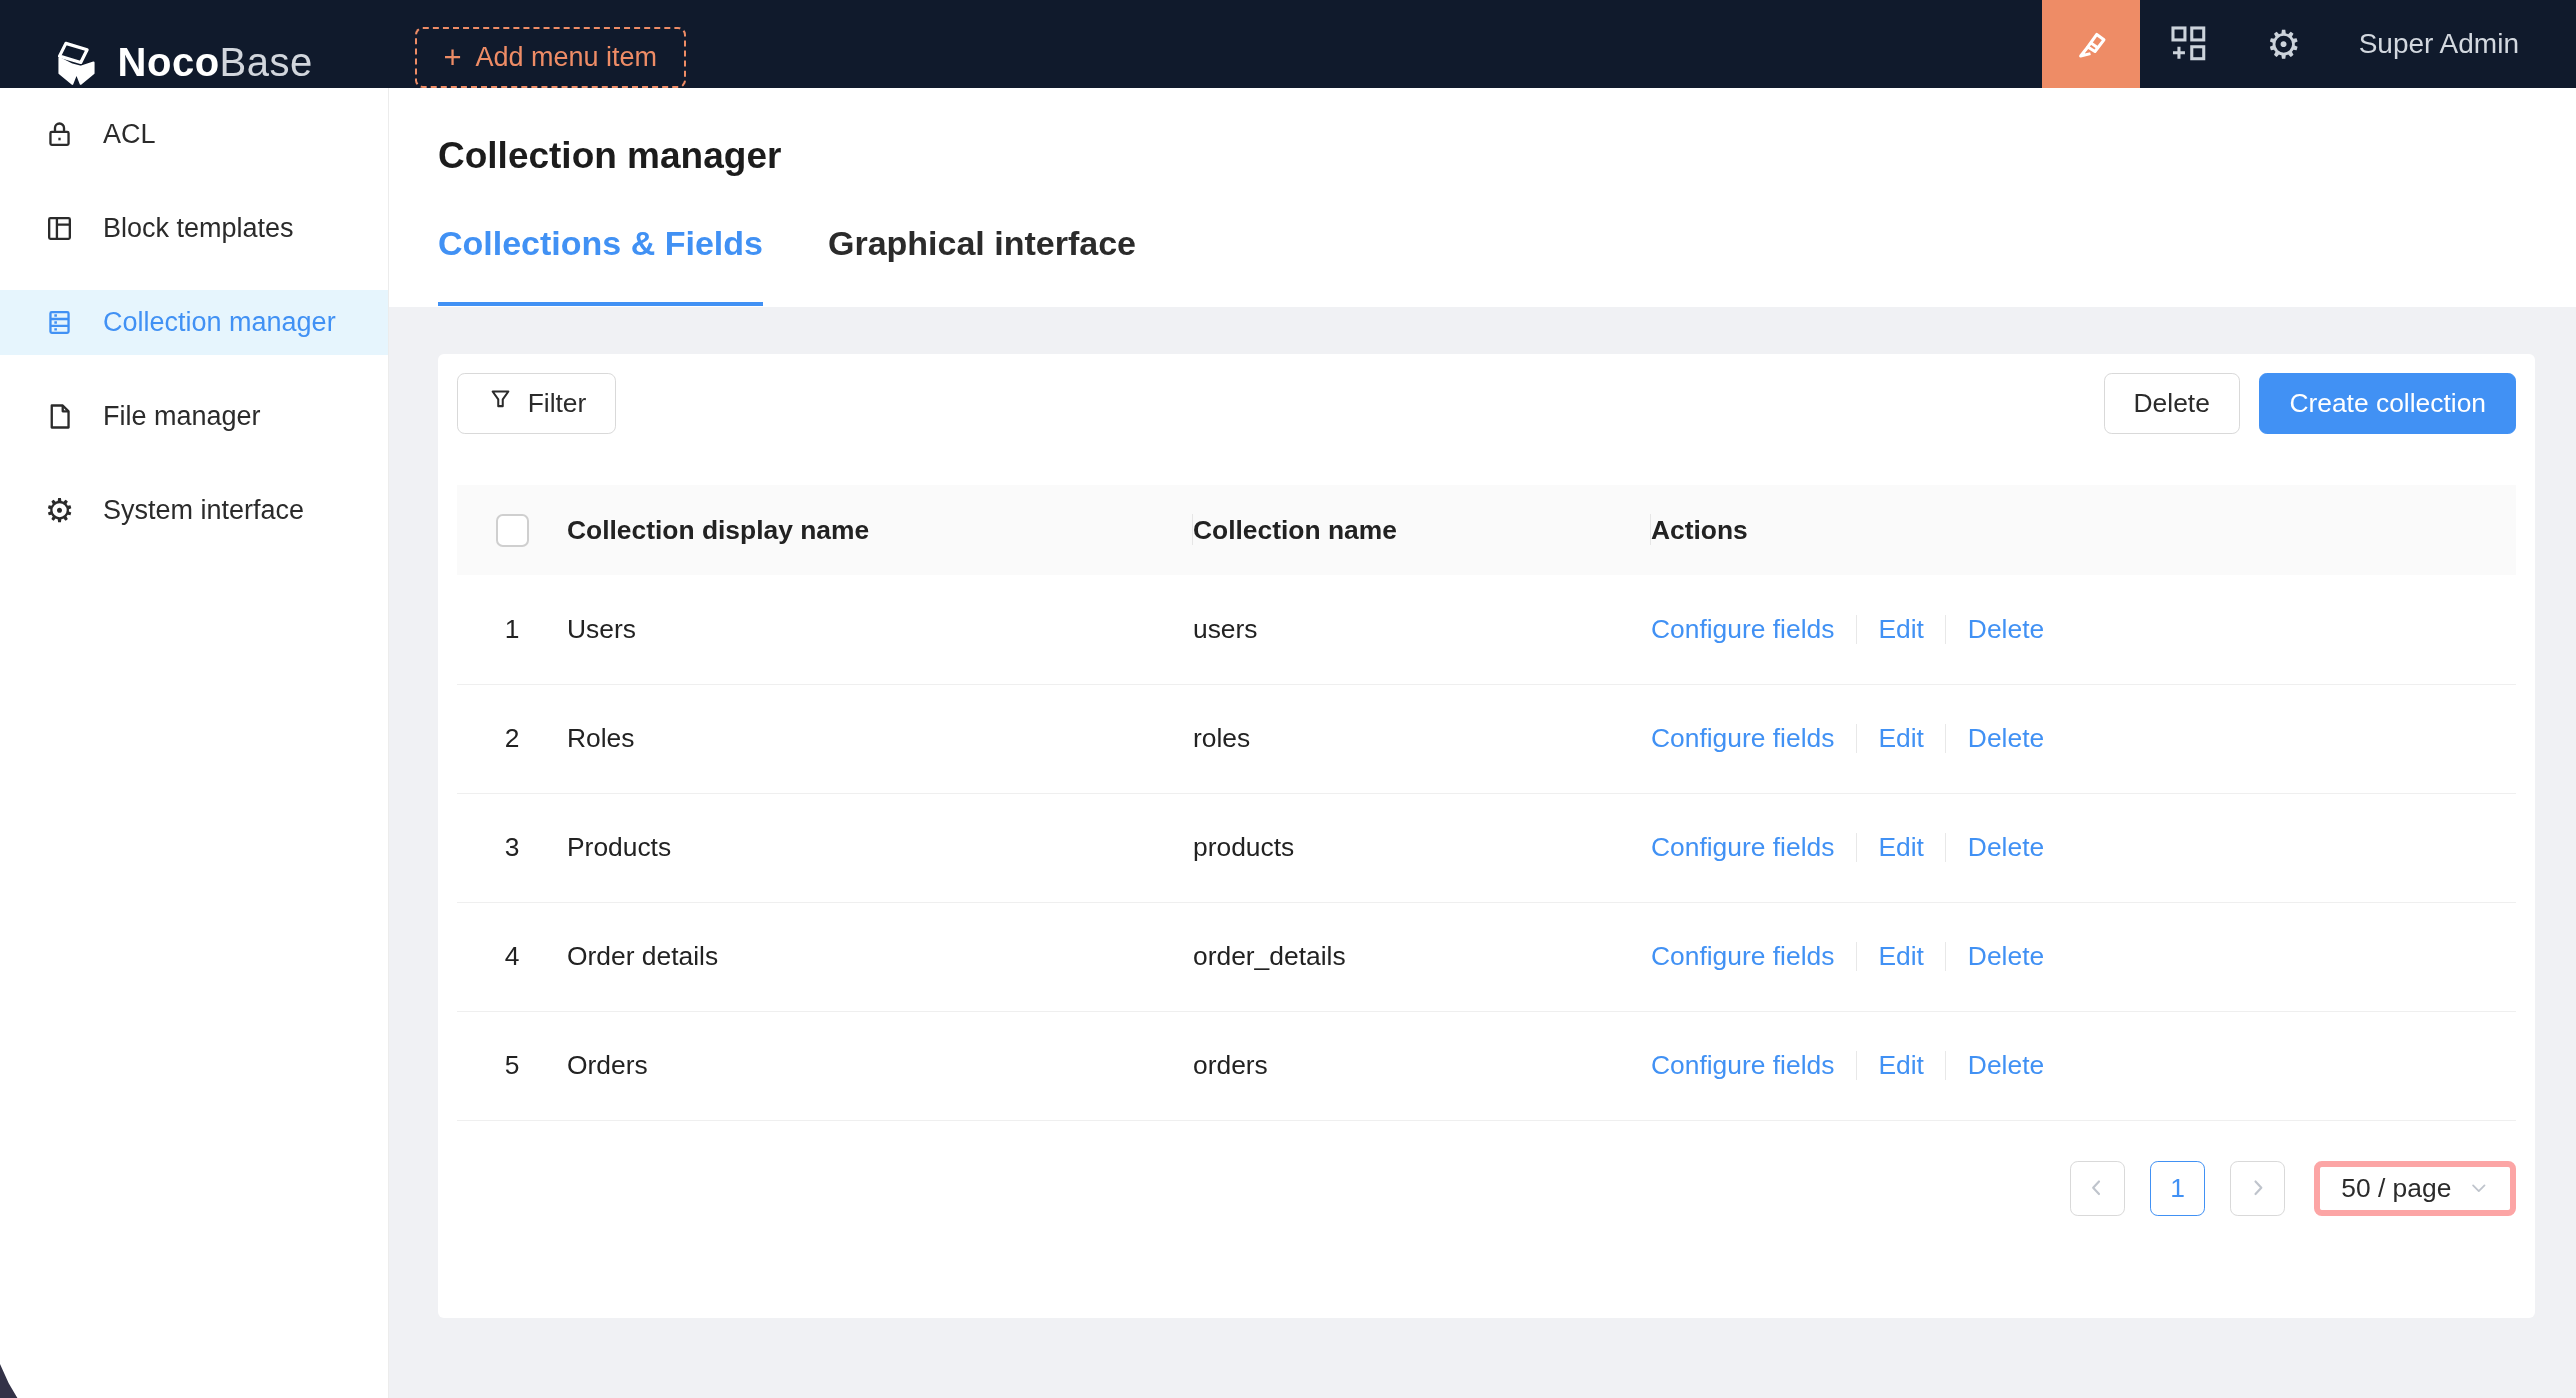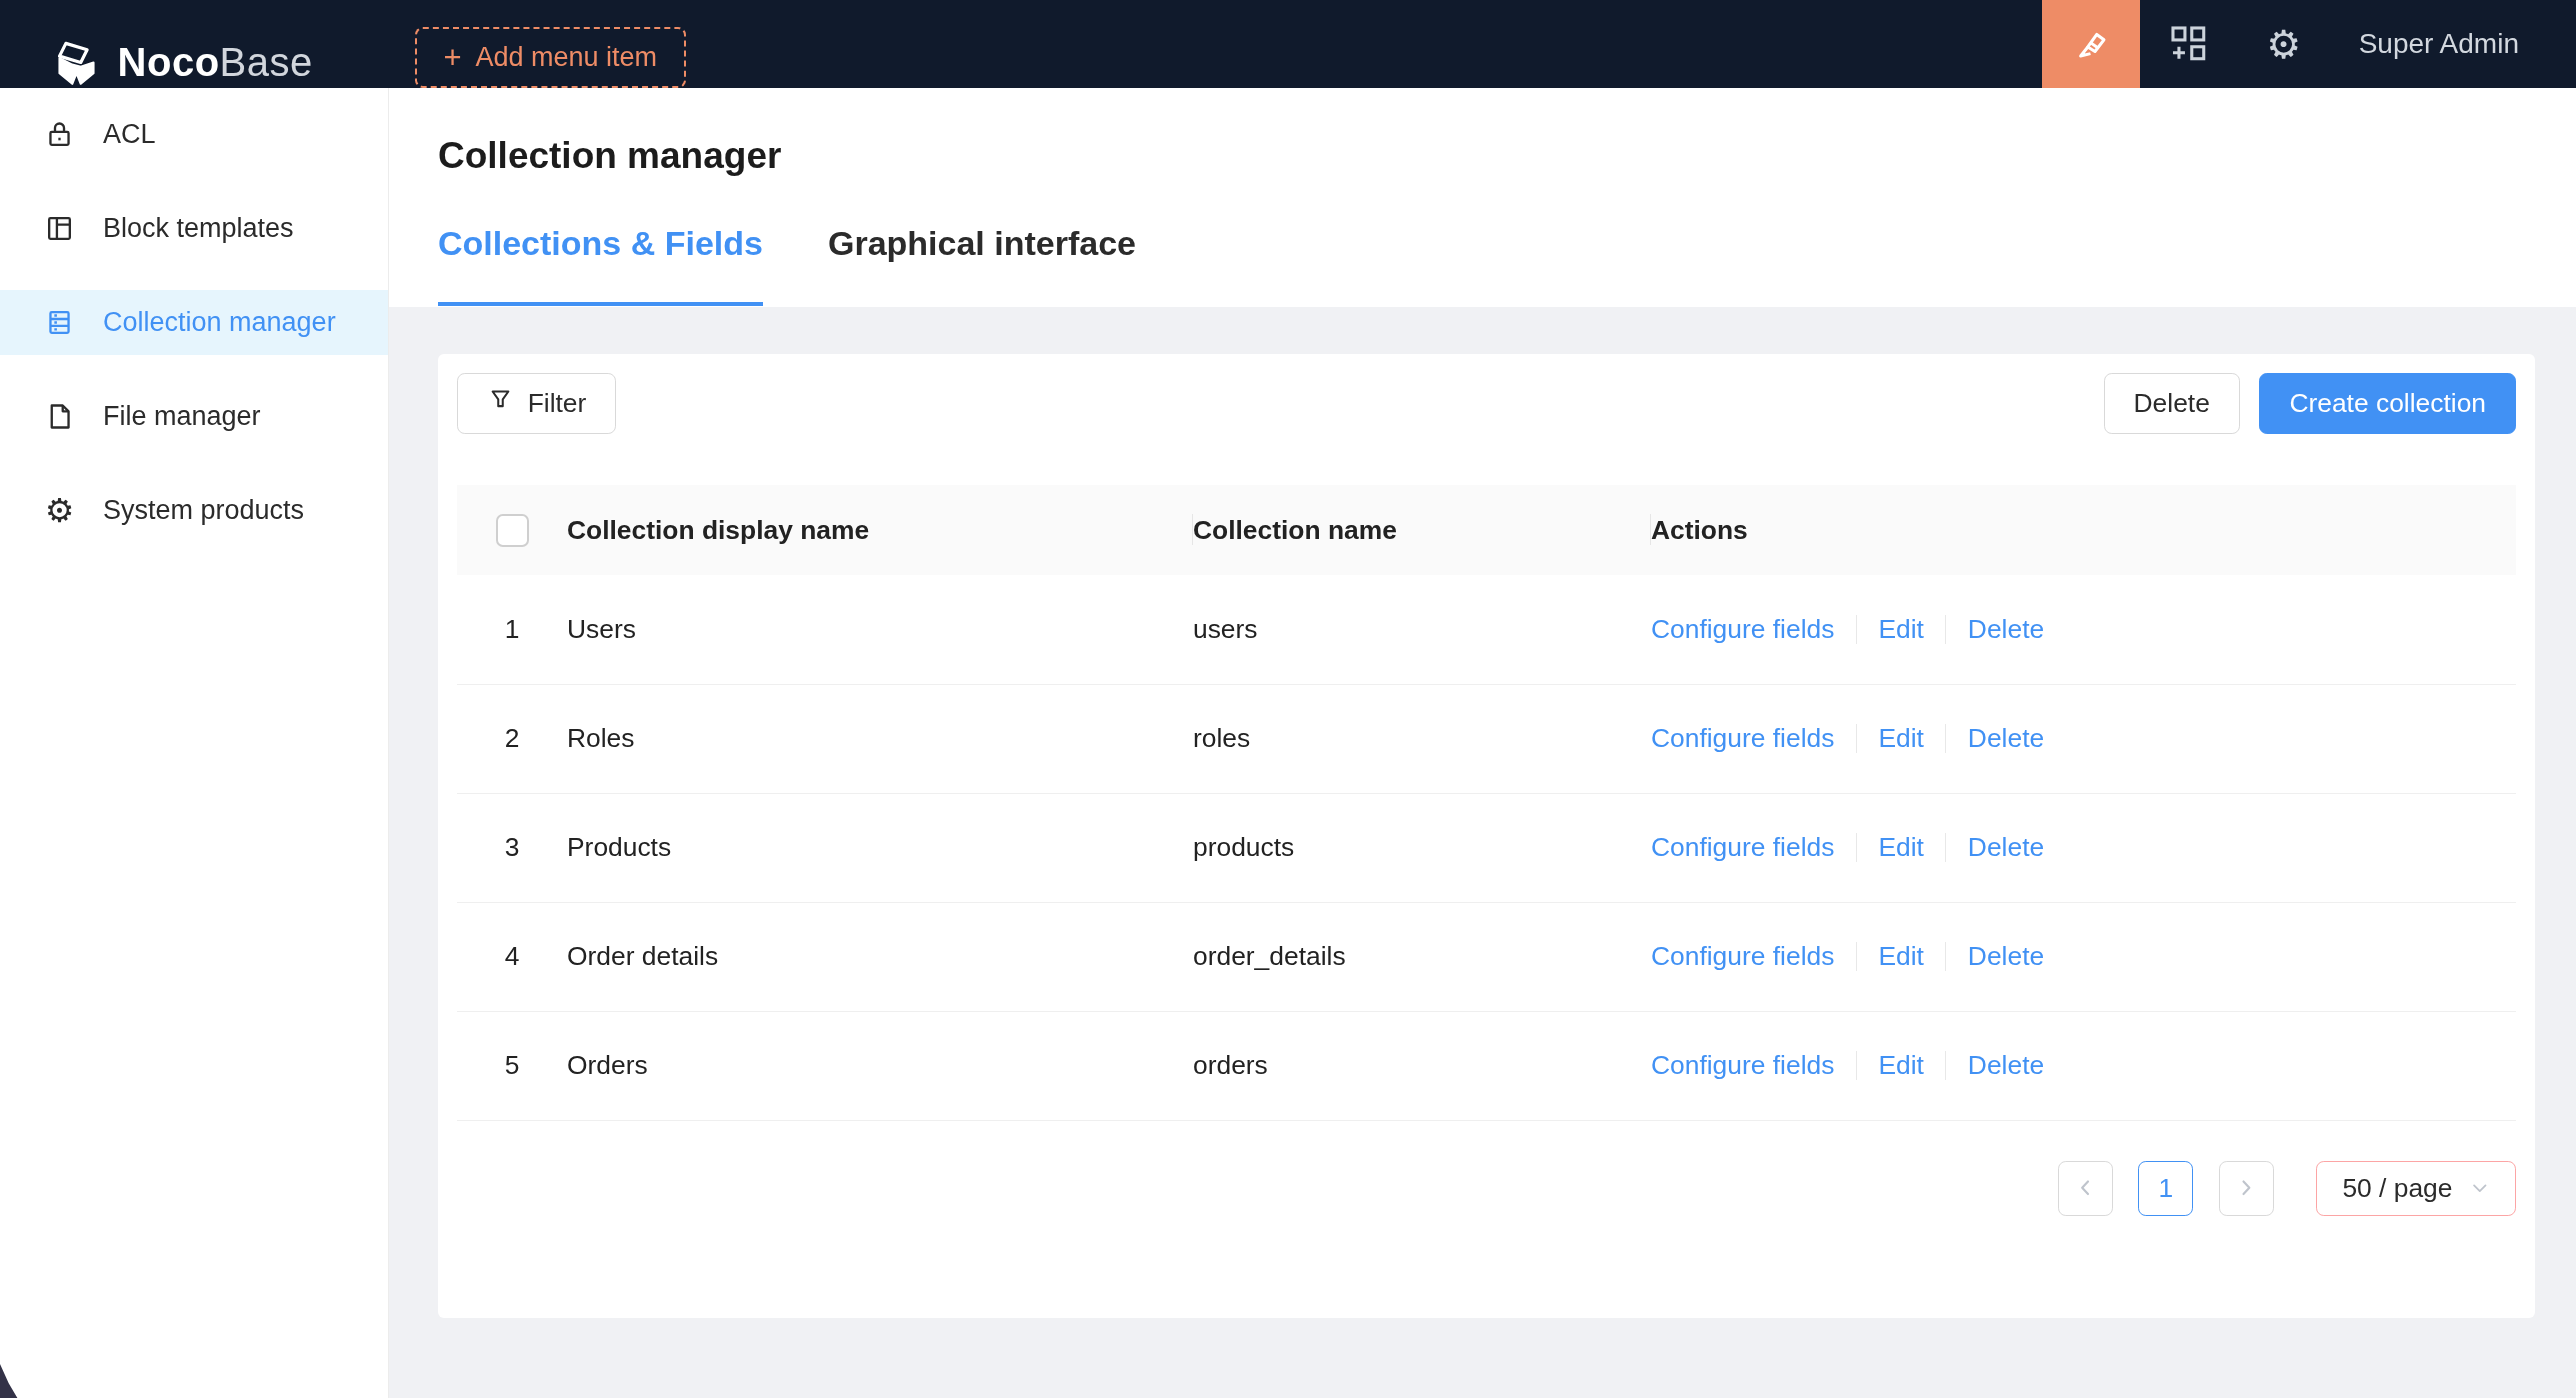--- a/index.html
+++ b/index.html
@@ -95,23 +95,23 @@
   .link { color:#4191f4; cursor:pointer; text-decoration:none; font-size:26.4px; }
   .action-divider { width:1px; height:29px; background:#e8e8e8; margin:0 21.5px; }
   
   .pagination { display:flex; align-items:center; justify-content:flex-end; margin-top:40px; gap:25.4px; }
   .page-btn {
     width:55px; height:55px; border:1px solid #d9d9d9; border-radius:7.8px; background:#fff;
     display:flex; align-items:center; justify-content:center; font-size:26.4px; color:#bfc4cc; cursor:pointer;
   }
   .page-btn.current { border-color:#4191f4; color:#4191f4; }
   .page-size {
-    height:55px; min-width:200px; border:1px solid #fca5a5; border-radius:7.8px; background:#fff;
+    height:55px; min-width:200px; border:6px solid #fca5a5; border-radius:7.8px; background:#fff;
     display:flex; align-items:center; justify-content:center; gap:17.6px; font-size:26.4px; color:#2b2b2b;
-    margin-left:17px; padding:0 21.5px; cursor:pointer;
+    margin-left:3px; padding:0 21.5px; cursor:pointer;
   }
   .chev { display:block; }
   
   .cursor-artifact {
     position:absolute; left:0; bottom:0; width:29px; height:35px;
     background:#333247; clip-path:polygon(0 0, 0 100%, 62% 100%, 30% 55%);
   }
 </style>
 </head>
 <body>
@@ -195,21 +195,21 @@
           <path d="M6 3.5 H14.5 L19 8 V20.5 H6 Z"></path>
           <path d="M14.5 3.5 V8 H19"></path>
         </svg>
       </span>
       <span>File manager</span>
     </div>
     <div class="side-item">
       <span class="icon">
           <span class="gear-glyph">⚙</span>
         </span>
-      <span>System products</span>
+      <span>System interface</span>
     </div>
   </aside>
 
   <main class="main">
     <div class="page-head">
       <div class="page-title">Collection manager</div>
       <div class="tabs">
         <div class="tab active">Collections &amp; Fields</div>
         <div class="tab">Graphical interface</div>
       </div>

